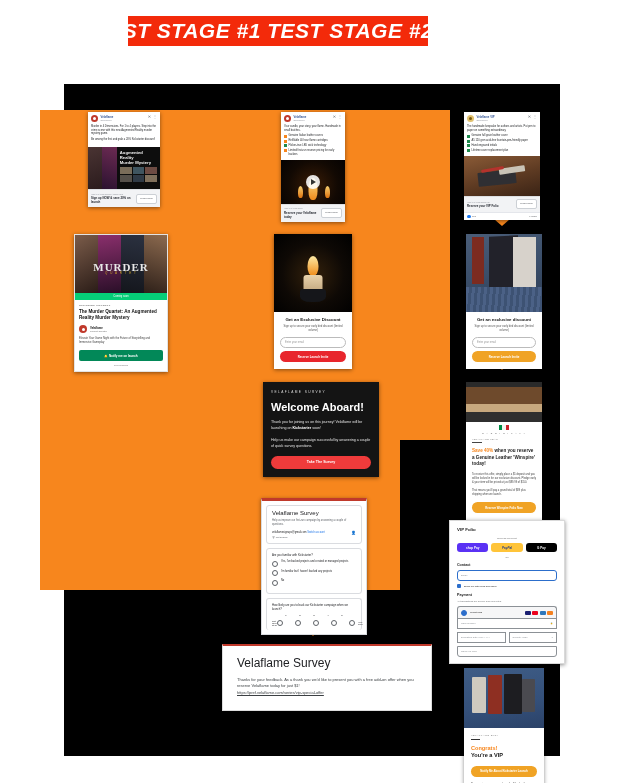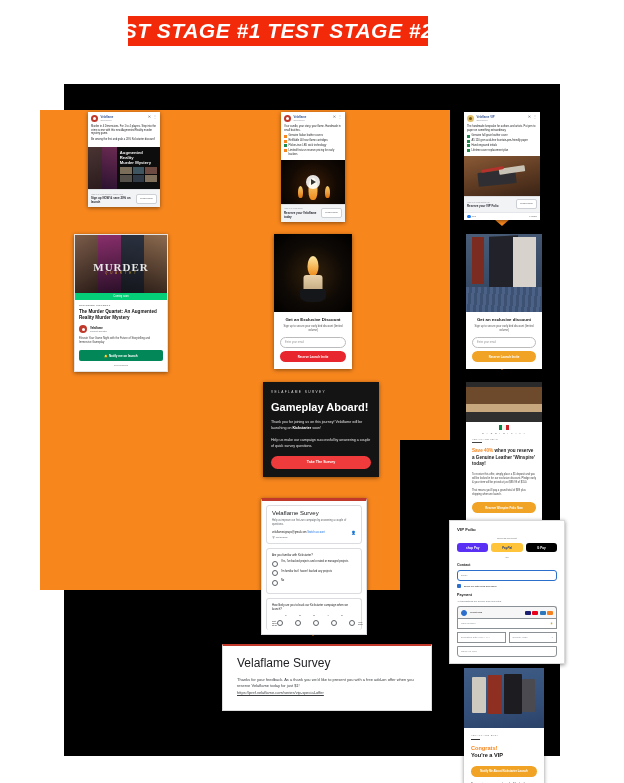--- a/index.html
+++ b/index.html
@@ -444,21 +444,21 @@
   <div class="lp-body">
     <div class="lp-h">Get an exclusive discount</div>
     <div class="lp-p">Sign up to secure your early bird discount (limited volume)</div>
     <div class="lp-input">Enter your email</div>
     <div class="lp-btn" style="background:#f0a325;">Reserve Launch Invite</div>
   </div>
 </div>
 
 <div class="card shadow em" style="left:263px;top:360px;width:100px;padding:8px;">
   <div class="em-kicker">VELAFLAME SURVEY</div>
-  <div class="em-h">Gameplay Aboard!</div>
+  <div class="em-h">Welcome Aboard!</div>
   <div class="em-p">
     <span>Thank you for joining us on this journey! Velaflame will be launching on </span><b>Kickstarter</b><span> soon!</span>
   </div>
   <div class="em-p">Help us make our campaign successful by answering a couple of quick survey questions.</div>
   <div class="em-btn">Take The Survey</div>
 </div>
 
 <div class="card shadow" style="left:466px;top:360px;width:76px;background:#fff;">
   <div class="ko-img" style="background:linear-gradient(180deg,#2a2a2a 0 12%,#6e4a2c 12% 55%,#c7a87e 55% 75%,#2f2f2f 75% 100%);"></div>
   <div class="ko-flag">

